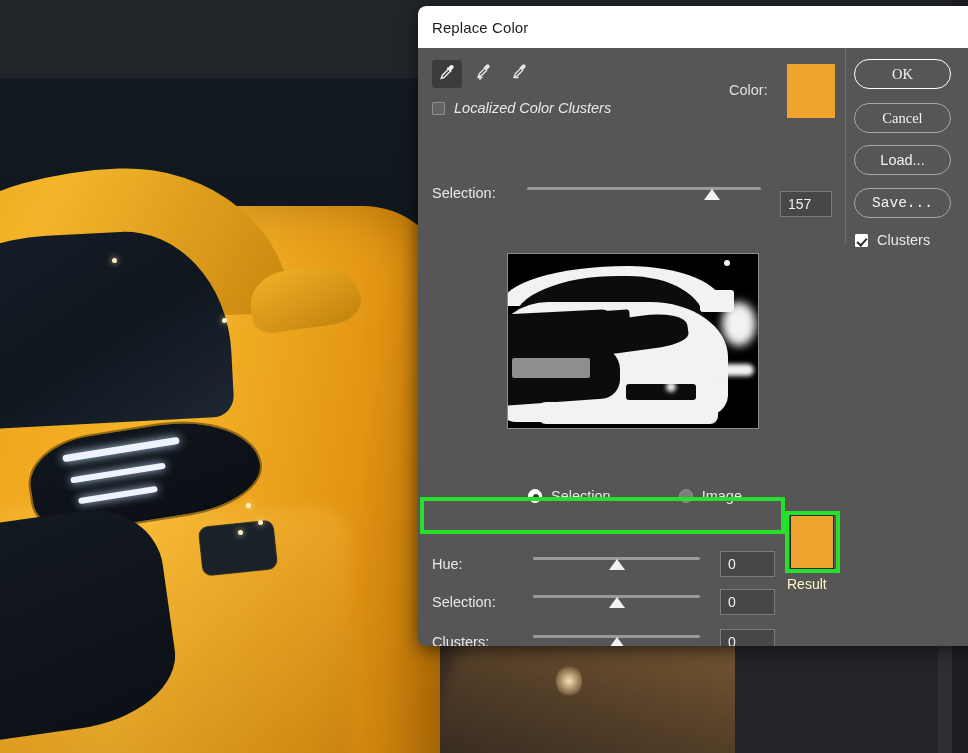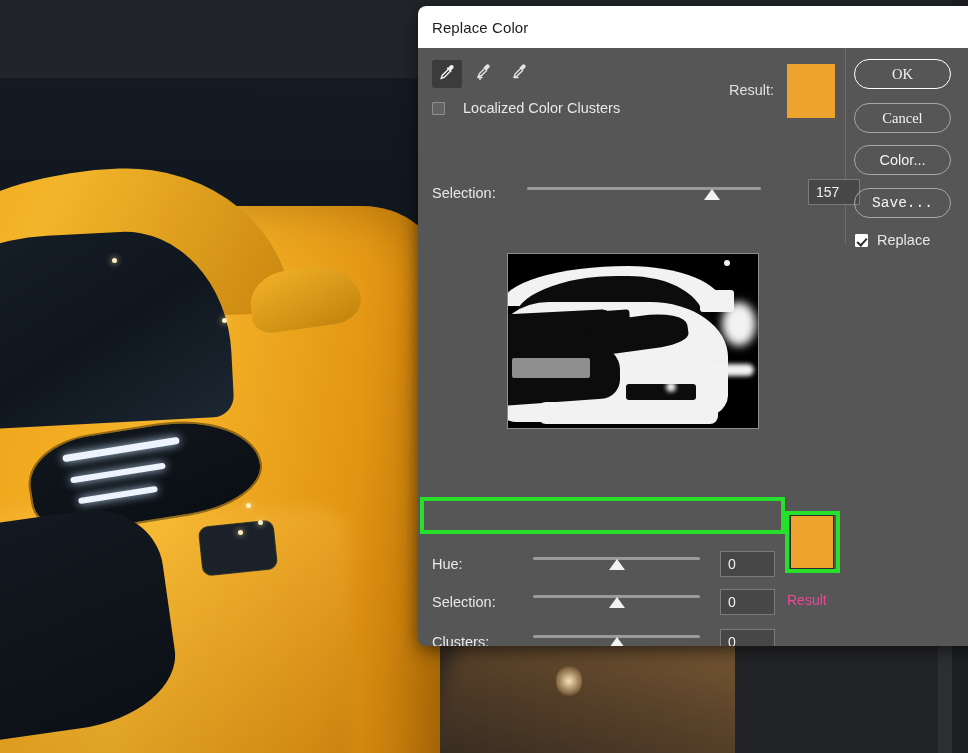--- a/index.html
+++ b/index.html
@@ -162,21 +162,21 @@
   
   .tools { position: absolute; left: 14px; top: 12px; display: flex; gap: 6px; }
   .tool {
     width: 30px; height: 28px; border-radius: 3px;
     display: flex; align-items: center; justify-content: center;
     cursor: pointer;
   }
   .tool.active { background: #3b3b3b; }
 
   
-  .chk-row { position: absolute; left: 14px; top: 52px; display: flex; align-items: center; gap: 18px; }
+  .chk-row { position: absolute; left: 14px; top: 52px; display: flex; align-items: center; gap: 9px; font-style: italic; }
   .cbox {
     width: 13px; height: 13px; border: 1px solid #8e8e8e; background: #636363;
     border-radius: 1px; cursor: pointer;
   }
   .cbox.checked { background: #fff; border-color: #fff; position: relative; }
   .cbox.checked::after {
     content: ""; position: absolute; left: 3px; top: 1px;
     width: 4px; height: 8px; border: solid #2b2b2b;
     border-width: 0 2px 2px 0; transform: rotate(42deg);
   }
@@ -238,21 +238,21 @@
   
   .hl {
     position: absolute; border: 4px solid #26e02b; pointer-events: none;
   }
 
   .result-sw {
     position: absolute; left: 790px; top: 515px; width: 44px; height: 54px;
     background: #efa32f; border: 1px solid #2a2a2a;
   }
   .result-lbl {
-    position: absolute; left: 787px; top: 592px; color: #ec4899; font-size: 14px;
+    position: absolute; left: 787px; top: 576px; color: #fef9c3; font-size: 14px;
   }
 
   
   .btn {
     position: absolute; left: 854px; width: 97px; height: 30px;
     border: 1px solid #a7a7a7; border-radius: 15px;
     background: transparent; color: #f2f2f2; font-size: 14.5px;
     font-family: "Liberation Sans", sans-serif;
     cursor: pointer;
   }
@@ -377,21 +377,21 @@
       <div class="chk-row">
         <div class="cbox"></div>
         <span class="lbl">Localized Color Clusters</span>
       </div>
 
       <div class="fuzz-label">Selection:</div>
       <div class="slider" style="left:109px; top:134px; width:234px;">
         <div class="track"></div>
         <div class="thumb" style="left:177px;"></div>
       </div>
-      <div class="numbox" style="left:362px; top:131px; width:52px; height:26px;margin-left:28px;">
+      <div class="numbox" style="left:362px; top:143px; width:52px; height:26px;">
         <span>157</span>
       </div>
 
       <div class="mask-frame">
         <div class="mask-canvas">
 
           <div class="m-white" style="left:-6px;top:12px;width:220px;height:40px;border-radius:60% 45% 0 0 / 100% 100% 0 0;"></div>
           <div class="m-dark" style="left:6px;top:22px;width:190px;height:44px;border-radius:55% 40% 0 0 / 100% 100% 0 0;"></div>
           <div class="m-white" style="left:-10px;top:48px;width:230px;height:120px;border-radius:22% 34% 18% 8% / 32% 46% 22% 14%;"></div>
           <div class="m-dark" style="left:-14px;top:58px;width:118px;height:46px;border-radius:10px;transform:skewY(-3deg);"></div>
@@ -404,20 +404,30 @@
           <div class="m-white" style="left:192px;top:36px;width:34px;height:22px;border-radius:3px;"></div>
           <div class="m-white" style="left:214px;top:48px;width:34px;height:44px;border-radius:50%;filter:blur(4px);"></div>
           <div class="m-white" style="left:190px;top:110px;width:56px;height:12px;border-radius:6px;filter:blur(2px);"></div>
           <div class="m-white" style="left:158px;top:128px;width:10px;height:10px;border-radius:50%;filter:blur(2px);"></div>
           <div class="m-white" style="left:178px;top:150px;width:8px;height:8px;border-radius:50%;filter:blur(1px);"></div>
           <div class="m-white" style="left:206px;top:148px;width:8px;height:8px;border-radius:50%;filter:blur(1px);"></div>
           <div class="m-white" style="left:216px;top:6px;width:6px;height:6px;border-radius:50%;"></div>
         </div>
       </div>
 
+      <div class="radio-row">
+        <div class="radio-item">
+          <span class="radio on"></span>
+          <span class="lbl">Selection</span>
+        </div>
+        <div class="radio-item">
+          <span class="radio"></span>
+          <span class="lbl">Image</span>
+        </div>
+      </div>
 
       <div class="hdiv"></div>
 
       <div class="hsl-label" style="left:14px; top:508px;">Hue:</div>
       <div class="slider" style="left:115px; top:504px; width:167px;">
         <div class="track"></div>
         <div class="thumb" style="left:76px;"></div>
       </div>
       <div class="numbox" style="left:302px; top:503px; width:55px; height:26px;">
         <span>0</span>
@@ -437,32 +447,32 @@
         <div class="track"></div>
         <div class="thumb" style="left:76px;"></div>
       </div>
       <div class="numbox" style="left:302px; top:581px; width:55px; height:26px;">
         <span>0</span>
       </div>
 
     </div>
   </div>
 
-  <div class="color-lbl">Result:</div>
+  <div class="color-lbl">Color:</div>
   <div class="color-sw" style="background: rgb(239, 163, 47);"></div>
 
   <div class="result-sw" style="background: rgb(239, 163, 47);"></div>
   <div class="result-lbl">Result</div>
 
   <button class="btn focus" style="top:59px;">OK</button>
   <button class="btn" style="top:103px;font-family:Liberation Serif, serif;">Cancel</button>
-  <button class="btn" style="top:145px;">Color...</button>
+  <button class="btn" style="top:145px;">Load...</button>
   <button class="btn" style="top:188px;font-family:Liberation Mono, monospace;">Save...</button>
 
   <div class="prev-row">
     <span class="cbox checked"></span>
-    <span class="lbl">Replace</span>
+    <span class="lbl">Clusters</span>
   </div>
 
   <div class="hl" style="left: 420px; top: 497px; width: 365px; height: 37px; border-color: rgb(38, 224, 43);"></div>
   <div class="hl" style="left: 785px; top: 511px; width: 55px; height: 62px; border-color: rgb(38, 224, 43);"></div>
 
 </div>
 
 </body></html>

